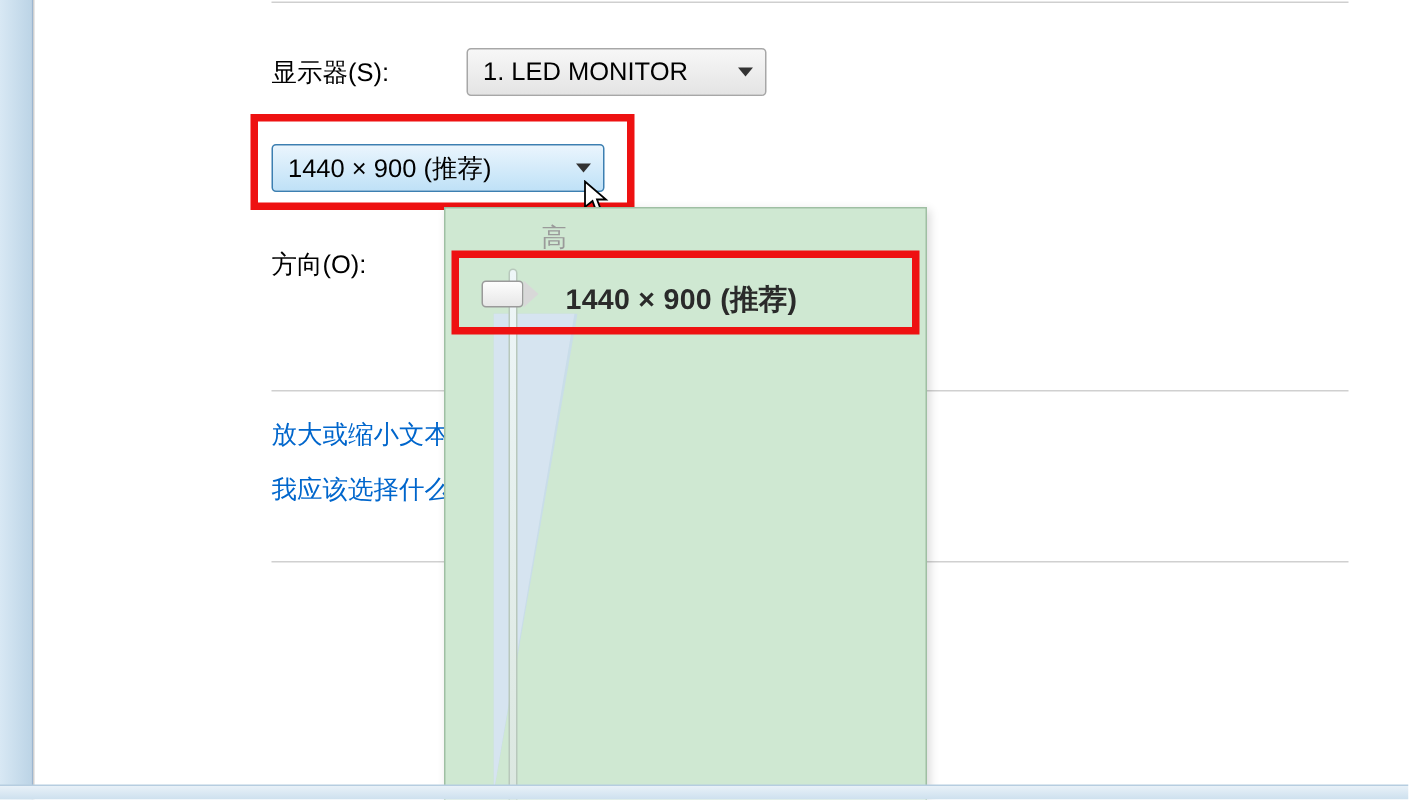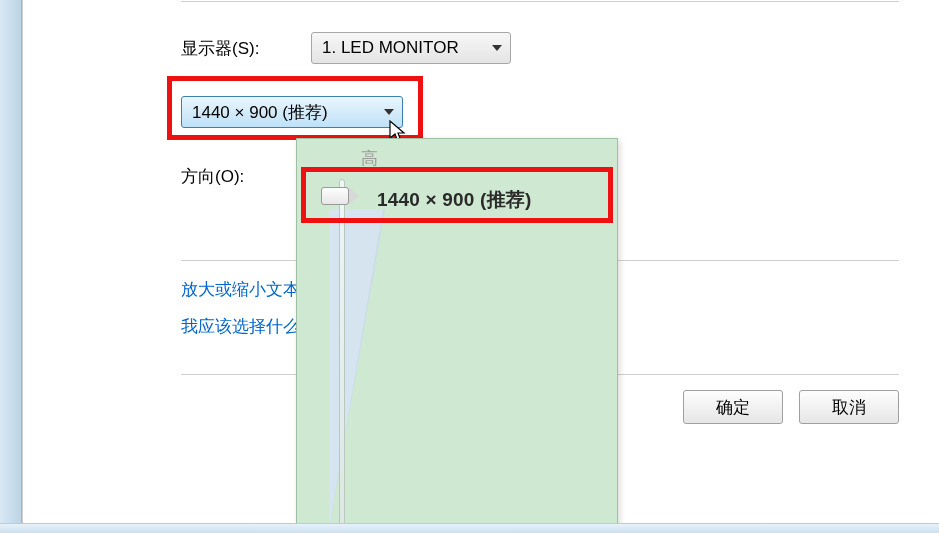--- a/index.html
+++ b/index.html
@@ -285,24 +285,20 @@
 
   <div class="divider"></div>
 
   <div class="links">
     <div class="link">放大或缩小文本</div>
     <div class="link">我应该选择什么</div>
   </div>
 
   <div class="bottom-rule"></div>
 
-  <div class="btnbar">
-    <div class="btn">确定</div>
-    <div class="btn">取消</div>
-  </div>
 
 </div>
 
 <div class="popup">
   <div class="popup-header">高</div>
 
   <div class="wedge">
     <div class="wedge-inner"></div>
   </div>
   <div class="slider-track"></div>

